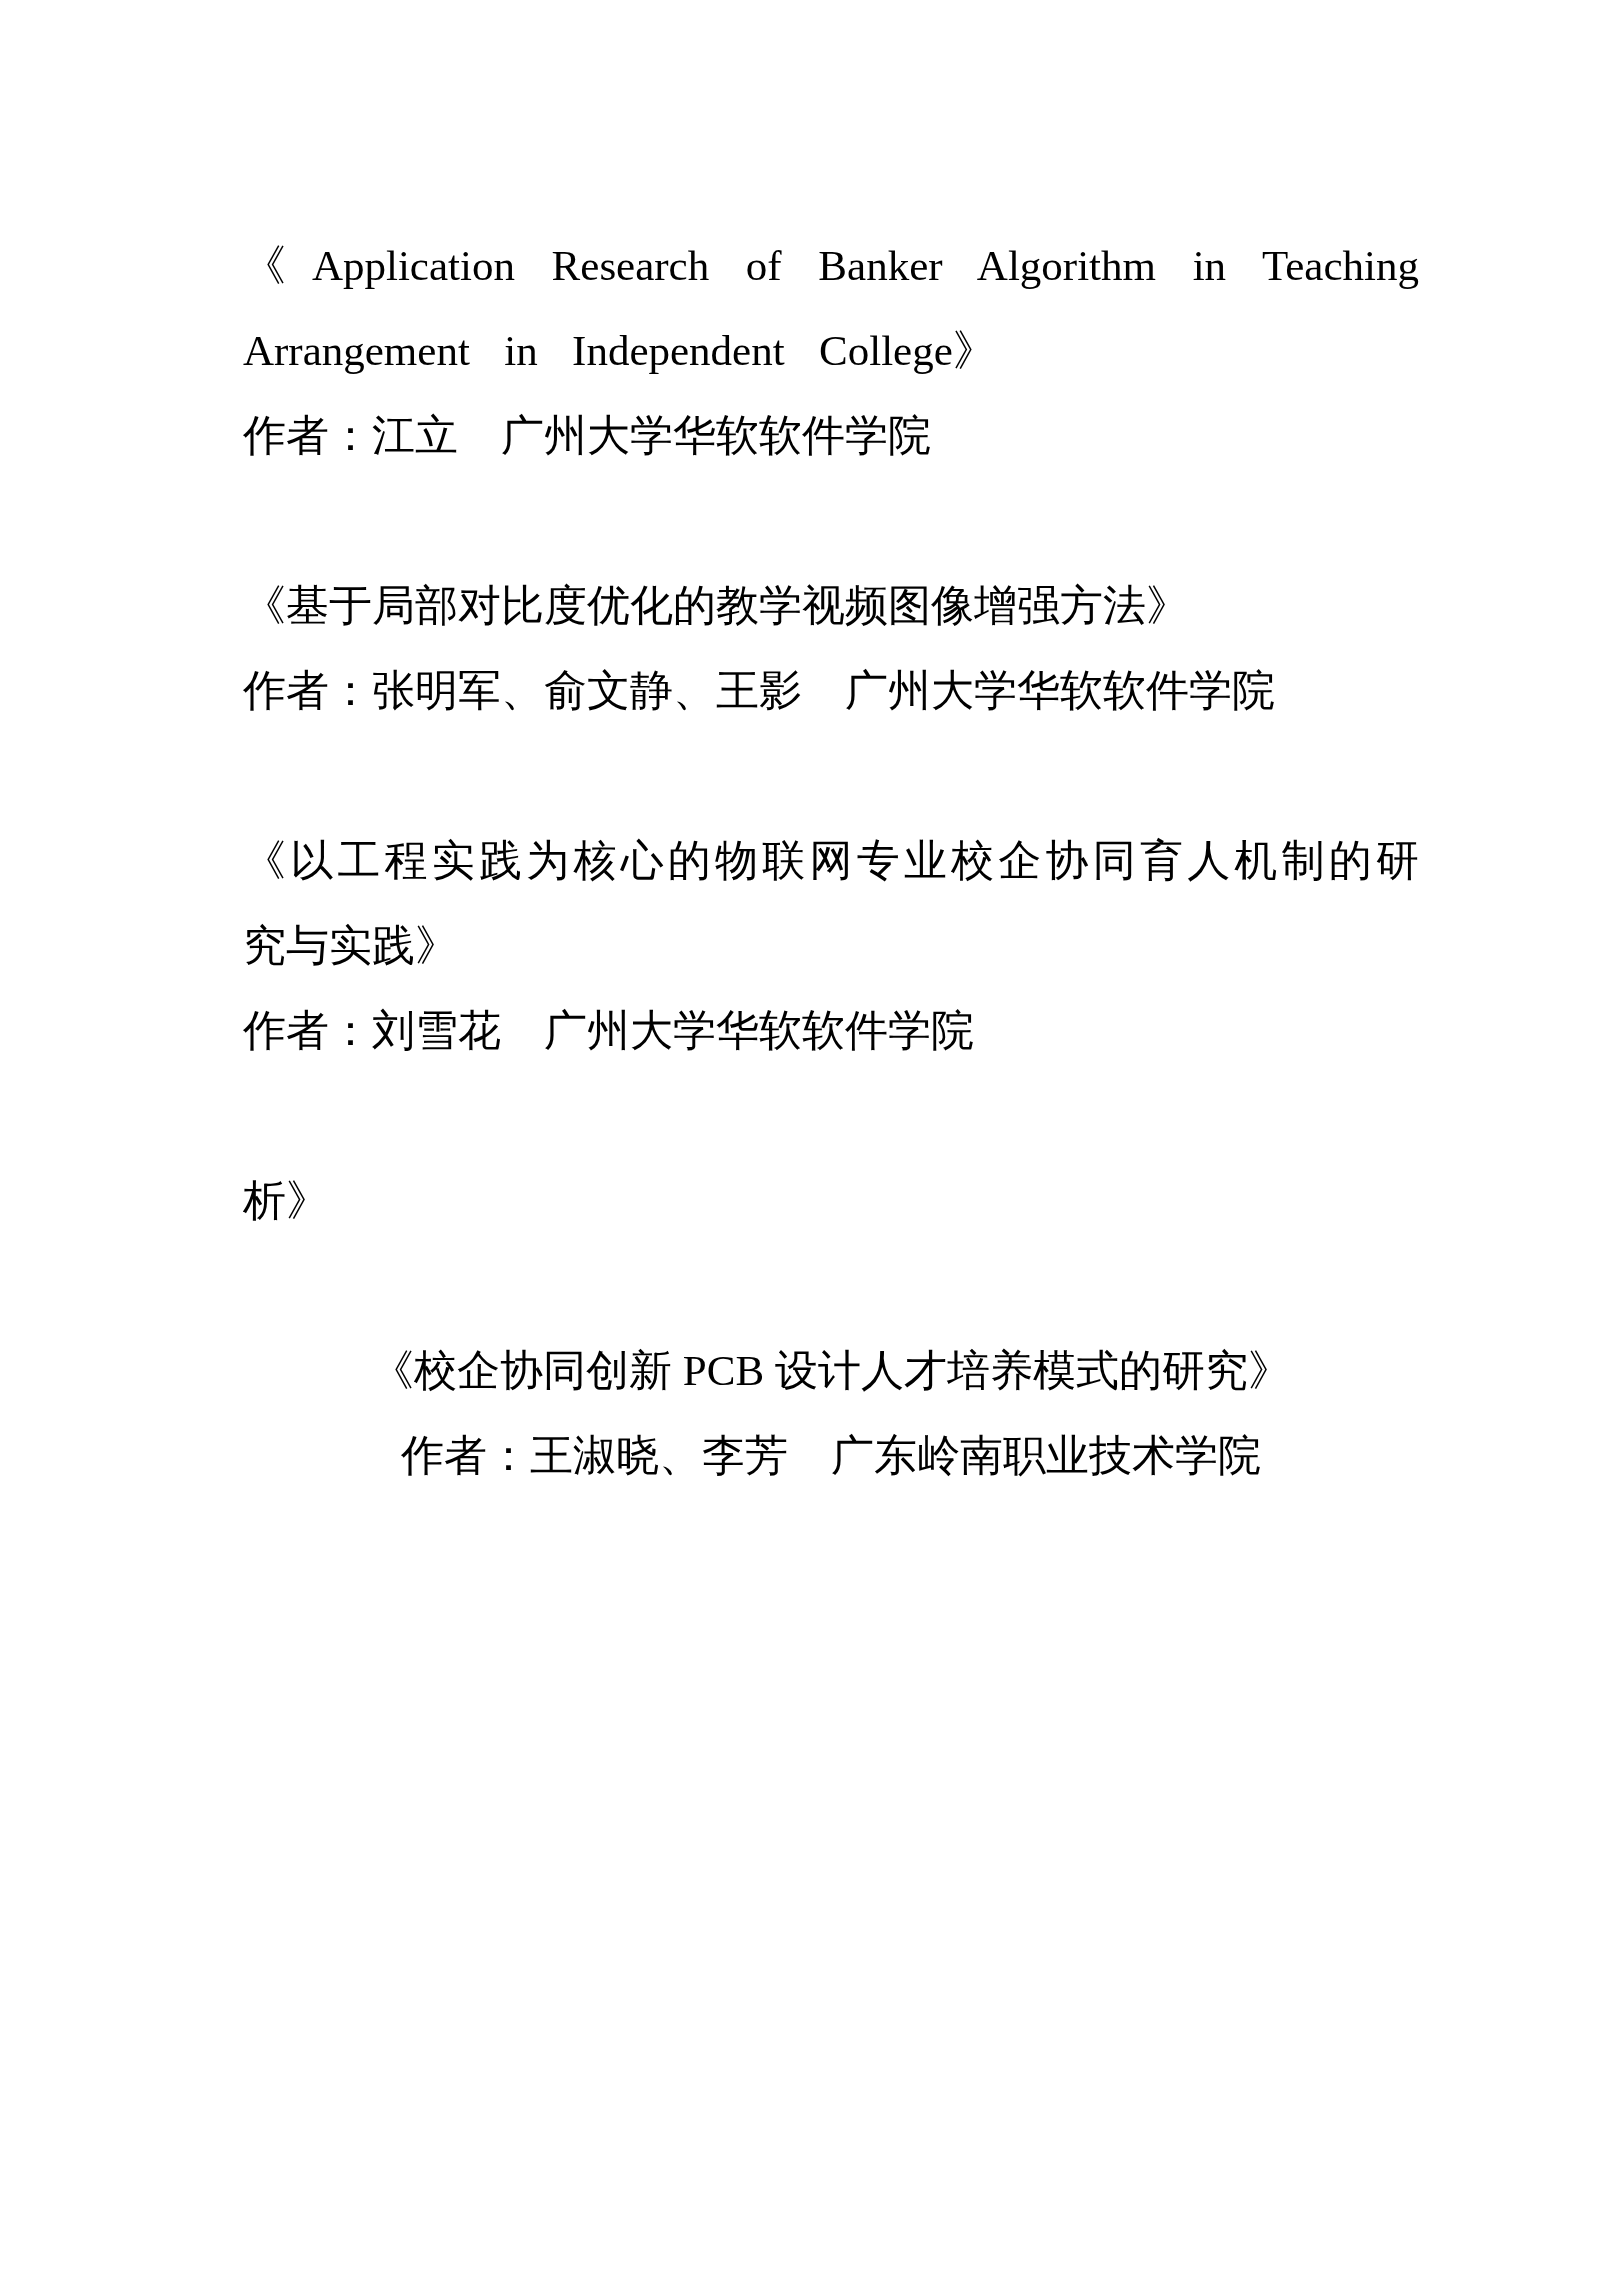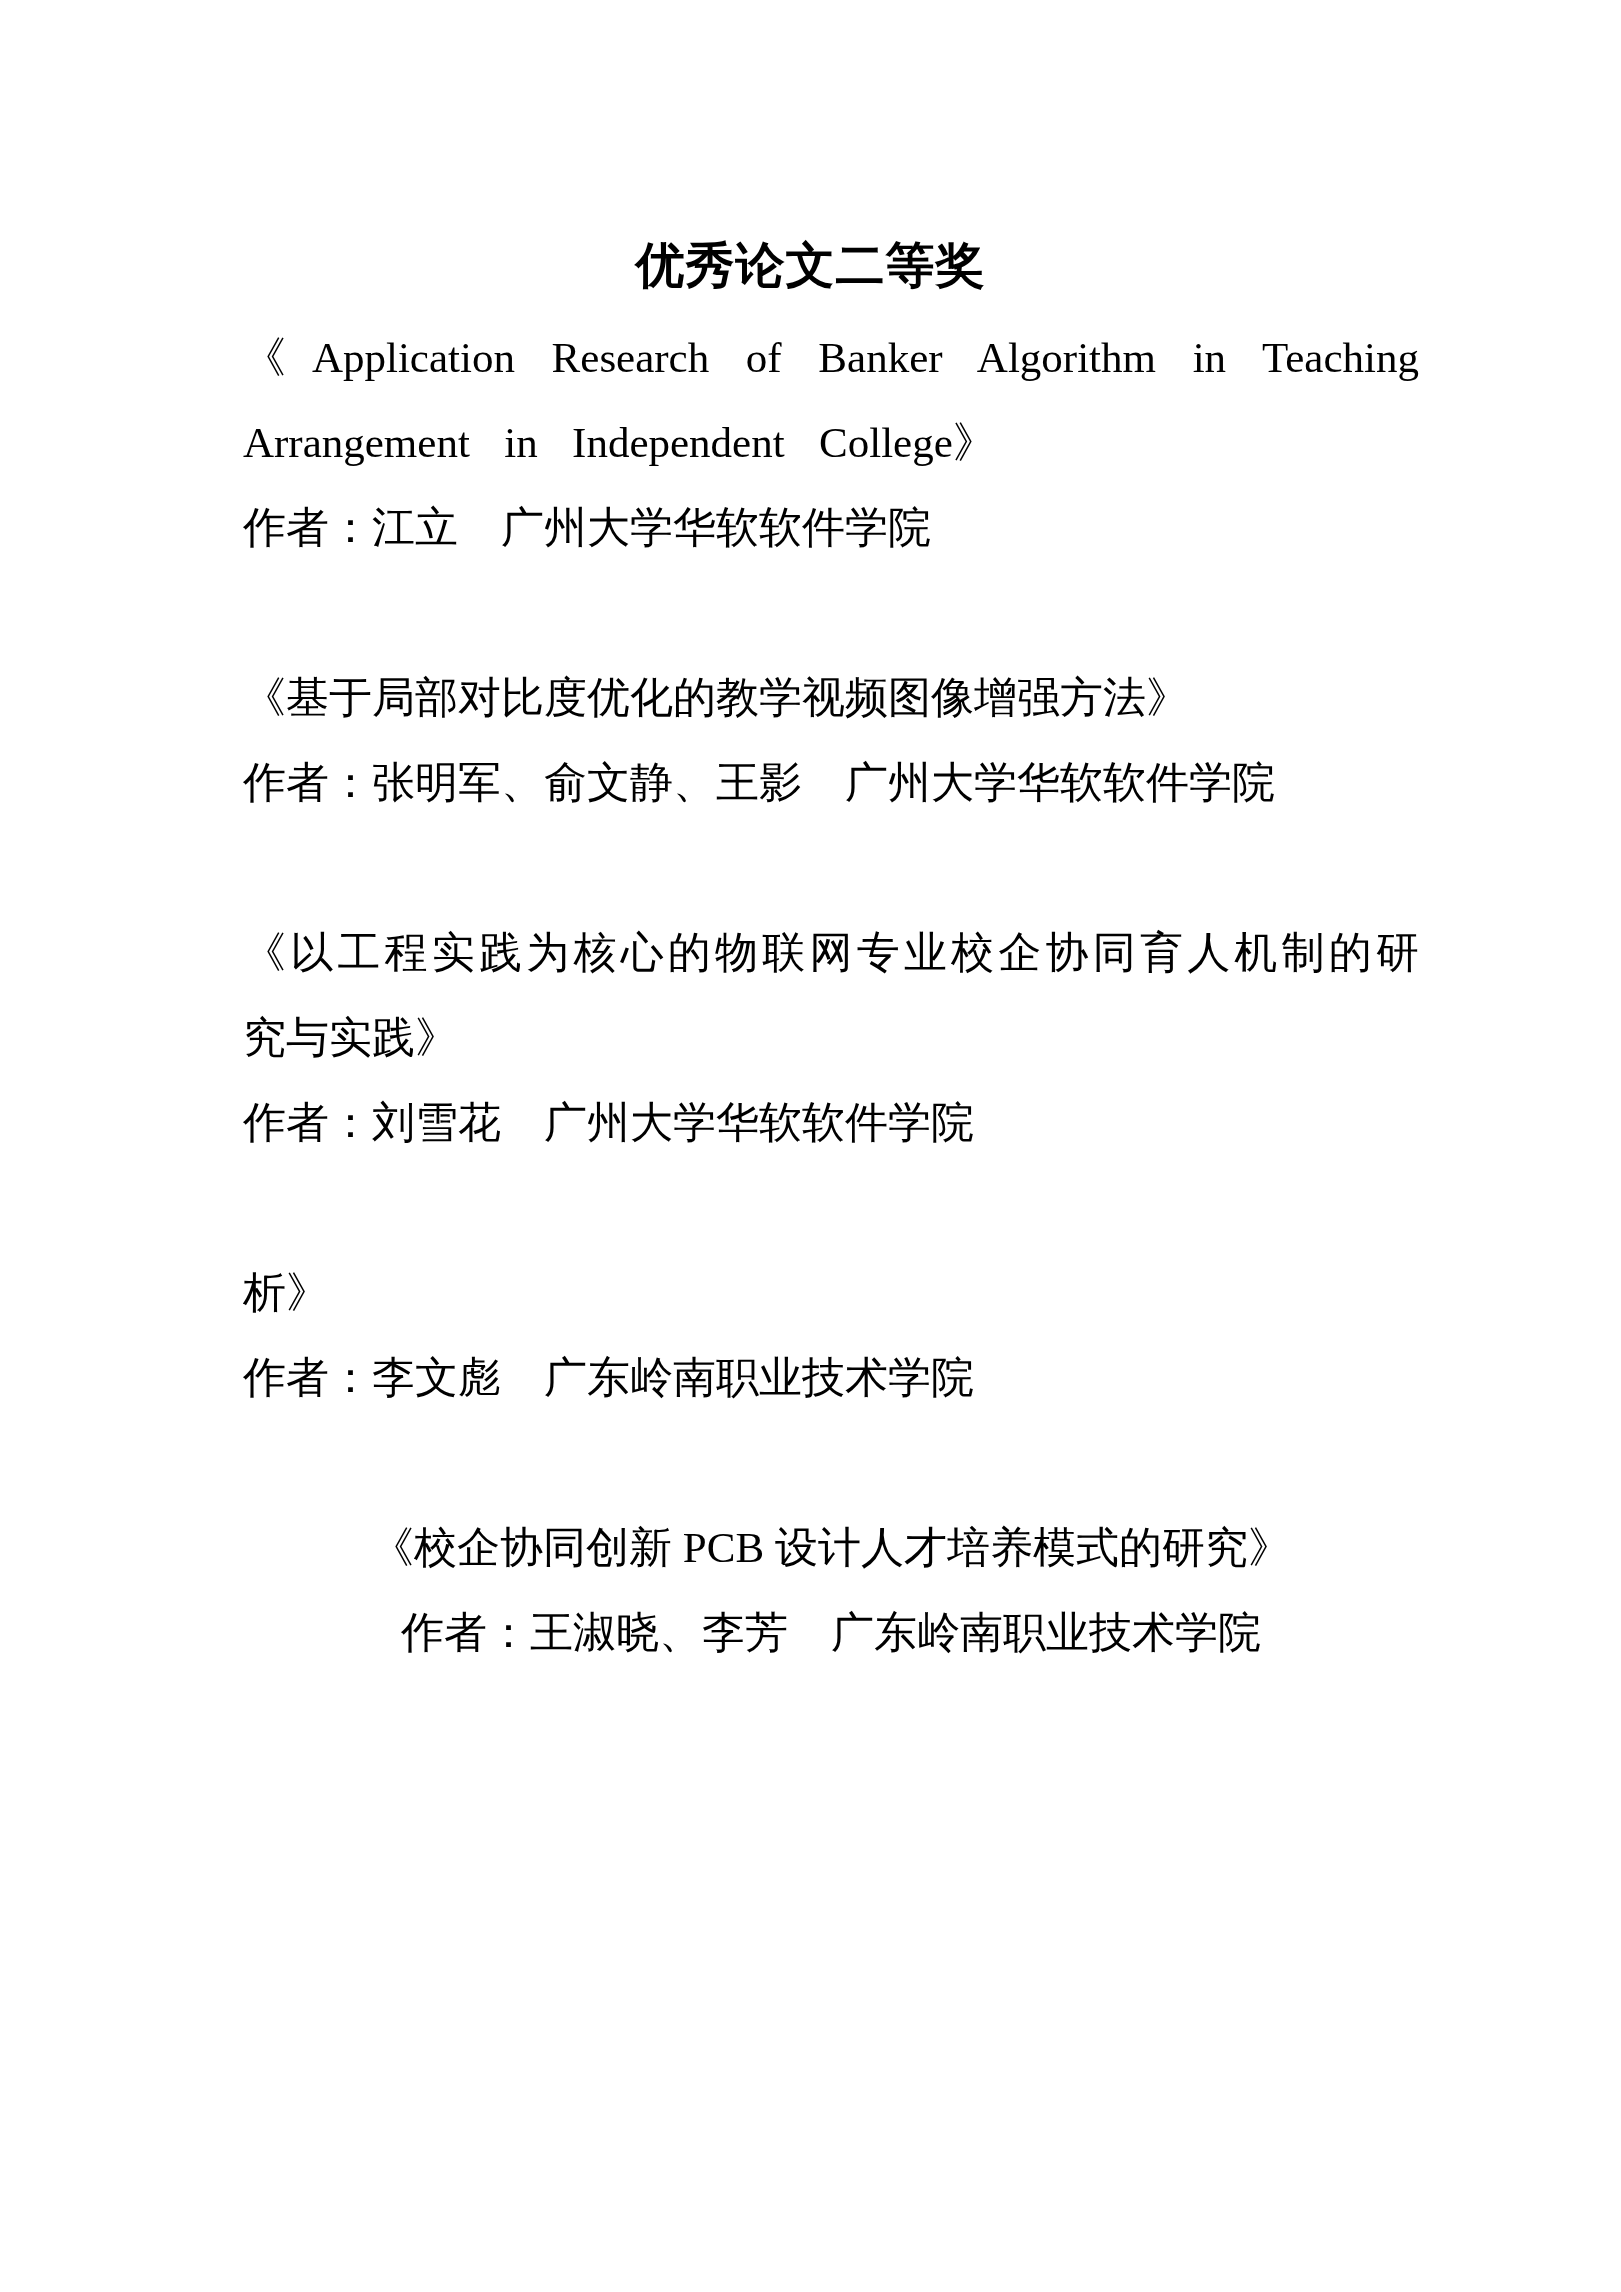--- a/index.html
+++ b/index.html
@@ -58,21 +58,20 @@
   .wide-words {
     word-spacing: 0.55em;
   }
 </style>
 </head>
 <body>
 
 <div class="page">
   <div class="content">
 
-    <h1 class="doc-title">优秀论文二等奖</h1>
 
 
     <section class="entry">
       <div class="para">
         <div class="line stretch">《Application Research of Banker Algorithm in Teaching</div>
         <div class="line wide-words">Arrangement in Independent College》</div>
       </div>
       <div class="para">
         <div class="line">作者：江立　广州大学华软软件学院</div>
       </div>
@@ -94,23 +93,20 @@
       </div>
       <div class="para">
         <div class="line">作者：刘雪花　广州大学华软软件学院</div>
       </div>
     </section>
 
     <section class="entry">
       <div class="para">
         <div class="line">析》</div>
       </div>
-      <div class="para">
-        <div class="line">作者：李文彪　广东岭南职业技术学院</div>
-      </div>
     </section>
 
     <section class="entry">
       <div class="para">
         <div class="line">《校企协同创新 PCB 设计人才培养模式的研究》</div>
       </div>
       <div class="para">
         <div class="line">作者：王淑晓、李芳　广东岭南职业技术学院</div>
       </div>
     </section>

